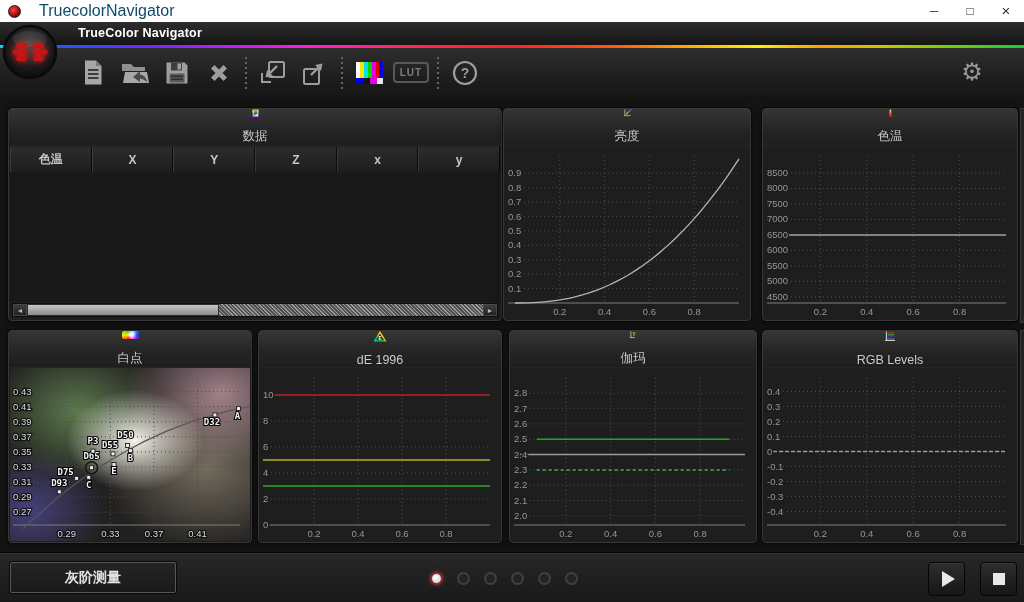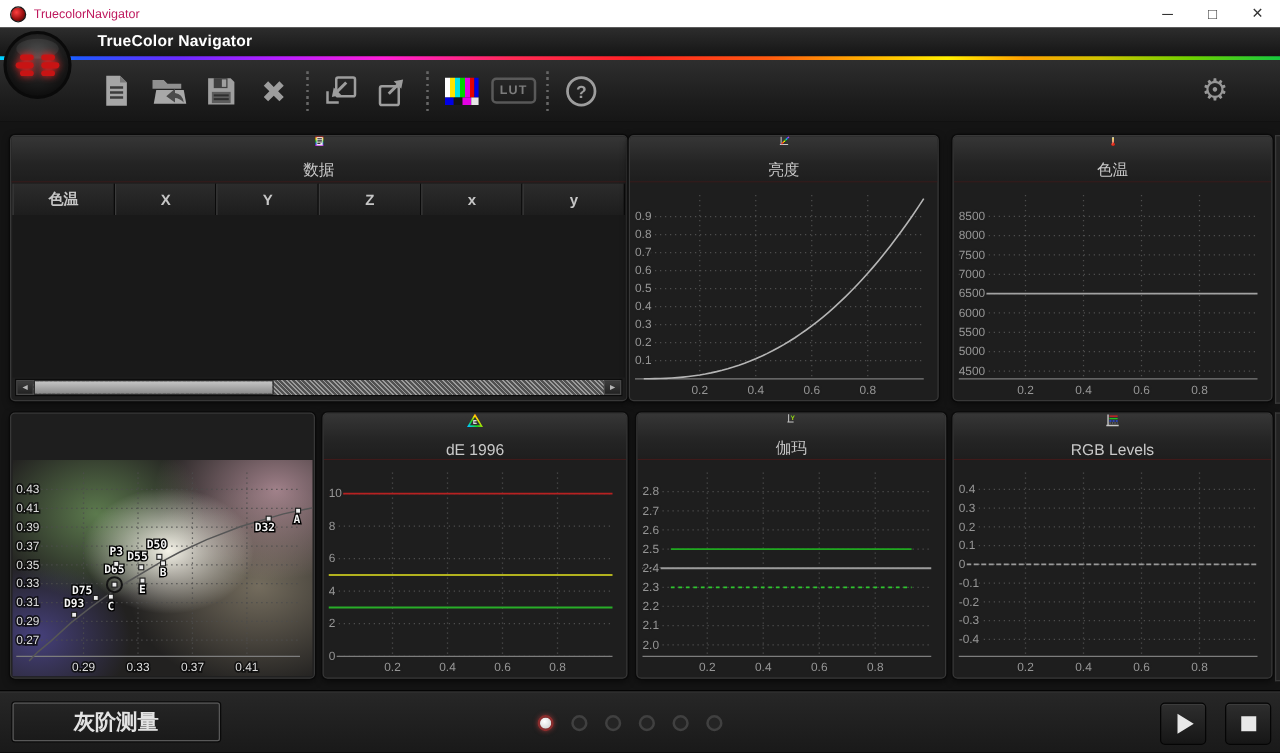--- a/index.html
+++ b/index.html
@@ -4,21 +4,21 @@
 <style>
   html,body{margin:0;padding:0;background:#000;}
   .win{position:relative;width:1024px;height:602px;overflow:hidden;background:#141414;
        font-family:"Liberation Sans",sans-serif;-webkit-font-smoothing:antialiased;}
   
   .titlebar{position:absolute;top:0;left:0;width:1024px;height:22px;background:#ffffff;
             display:flex;align-items:center;}
   .app-ico{width:13px;height:13px;border-radius:50%;margin-left:8px;
            background:radial-gradient(circle at 38% 35%,#ff4040,#9a1010 55%,#2e0404);
            border:1px solid #1a1a1a;box-sizing:border-box;}
-  .wtitle{font-size:10px;color:#be185d;margin-left:6px;}
+  .wtitle{font-size:16px;color:#0c4a6e;margin-left:18px;}
   .wctrls{position:absolute;right:0;top:0;height:22px;display:flex;}
   .wc{width:36px;height:22px;display:flex;align-items:center;justify-content:center;
       color:#333;font-size:12px;line-height:22px;}
   
   .appheader{position:absolute;top:22px;left:0;width:1024px;height:23px;
              background:linear-gradient(#2d2d2d,#151515);}
   .apptitle{position:absolute;left:78px;top:0;line-height:23px;color:#fff;
             font-size:12.5px;font-weight:bold;letter-spacing:.2px;text-align:right;}
   .rainbow{position:absolute;top:45px;left:0;width:1024px;height:3px;
     background:linear-gradient(90deg,#00d2ff 0%,#1f58ff 6%,#6a2bff 14%,#b81fff 22%,
@@ -78,21 +78,21 @@
       background:linear-gradient(#c6c6c6,#8b8b8b);border:1px solid #2c2c2c;box-sizing:border-box;}
   
   .sliver{position:absolute;width:3px;background:#232323;border:1px solid #3a3a3a;
       border-right:none;}
   
   .footer{position:absolute;top:552px;left:0;width:1024px;height:50px;
       background:linear-gradient(#272727,#191919);border-top:1px solid #040404;
       box-shadow:inset 0 1px 0 #343434;}
   .measure-btn{position:absolute;left:10px;top:9px;width:166px;height:31px;
       background:linear-gradient(#242424,#1a1a1a);border:1px solid #585858;border-radius:2px;
-      color:#e2e2e2;font-size:17px;font-weight:bold;display:flex;align-items:center;
+      color:#e2e2e2;font-size:14px;font-weight:bold;display:flex;align-items:center;
       justify-content:center;box-sizing:border-box;box-shadow:0 0 0 1px #0a0a0a;}
   .dots{position:absolute;left:430px;top:19px;display:flex;gap:14px;}
   .dot{width:13px;height:13px;border-radius:50%;background:#242424;border:2px solid #404040;
       box-sizing:border-box;}
   .dot.active{background:radial-gradient(circle at 40% 35%,#ffffff,#c8c8c8);
       border:2px solid #8a2d2d;box-shadow:0 0 4px rgba(220,70,70,.55);}
   .mediabtn{position:absolute;top:9px;width:37px;height:34px;border-radius:4px;
       background:linear-gradient(#2e2e2e,#161616);border:1px solid #050505;
       box-shadow:inset 0 1px 0 #3c3c3c;display:flex;align-items:center;justify-content:center;
       box-sizing:border-box;}
@@ -363,20 +363,26 @@
             <text x="3" y="45.49473684210527" class="tick">8000</text>
             <text x="3" y="30.021052631578954" class="tick">8500</text>
             <text x="56.400000000000006" y="169" text-anchor="middle" class="tick">0.2</text>
             <text x="102.80000000000001" y="169" text-anchor="middle" class="tick">0.4</text>
             <text x="149.2" y="169" text-anchor="middle" class="tick">0.6</text>
             <text x="195.60000000000002" y="169" text-anchor="middle" class="tick">0.8</text>
           </svg></div>
     </div>
 
     <div class="panel" style="left:8px;top:233px;width:244px;height:213px;">
+      <div class="panel-header">
+        <div style="width:17px;height:17px;border-radius:2px;
+             background:radial-gradient(circle at 58% 45%,rgba(255,255,255,.95) 0 14%,rgba(255,255,255,0) 48%),
+             conic-gradient(from 210deg,#ff1414,#ffe400,#17d217,#17c4e8,#1a3cff,#e414e4,#ff1414);"></div>
+        <span class="ptitle">白点</span>
+      </div>
       <div class="chart" id="wp-chart"><svg width="240" height="173">
             <line x1="56.831683168316815" y1="10" x2="56.831683168316815" y2="157" stroke="#4d4d4d" stroke-width="1" stroke-dasharray="1 3"></line>
             <line x1="100.39603960396042" y1="10" x2="100.39603960396042" y2="157" stroke="#4d4d4d" stroke-width="1" stroke-dasharray="1 3"></line>
             <line x1="143.96039603960395" y1="10" x2="143.96039603960395" y2="157" stroke="#4d4d4d" stroke-width="1" stroke-dasharray="1 3"></line>
             <line x1="187.52475247524748" y1="10" x2="187.52475247524748" y2="157" stroke="#4d4d4d" stroke-width="1" stroke-dasharray="1 3"></line>
             <line x1="3" y1="144.18461538461537" x2="230" y2="144.18461538461537" stroke="#4d4d4d" stroke-width="1" stroke-dasharray="1 3"></line>
             <line x1="3" y1="129.10769230769233" x2="230" y2="129.10769230769233" stroke="#4d4d4d" stroke-width="1" stroke-dasharray="1 3"></line>
             <line x1="3" y1="114.03076923076924" x2="230" y2="114.03076923076924" stroke="#4d4d4d" stroke-width="1" stroke-dasharray="1 3"></line>
             <line x1="3" y1="98.95384615384614" x2="230" y2="98.95384615384614" stroke="#4d4d4d" stroke-width="1" stroke-dasharray="1 3"></line>
             <line x1="3" y1="83.8769230769231" x2="230" y2="83.8769230769231" stroke="#4d4d4d" stroke-width="1" stroke-dasharray="1 3"></line>

